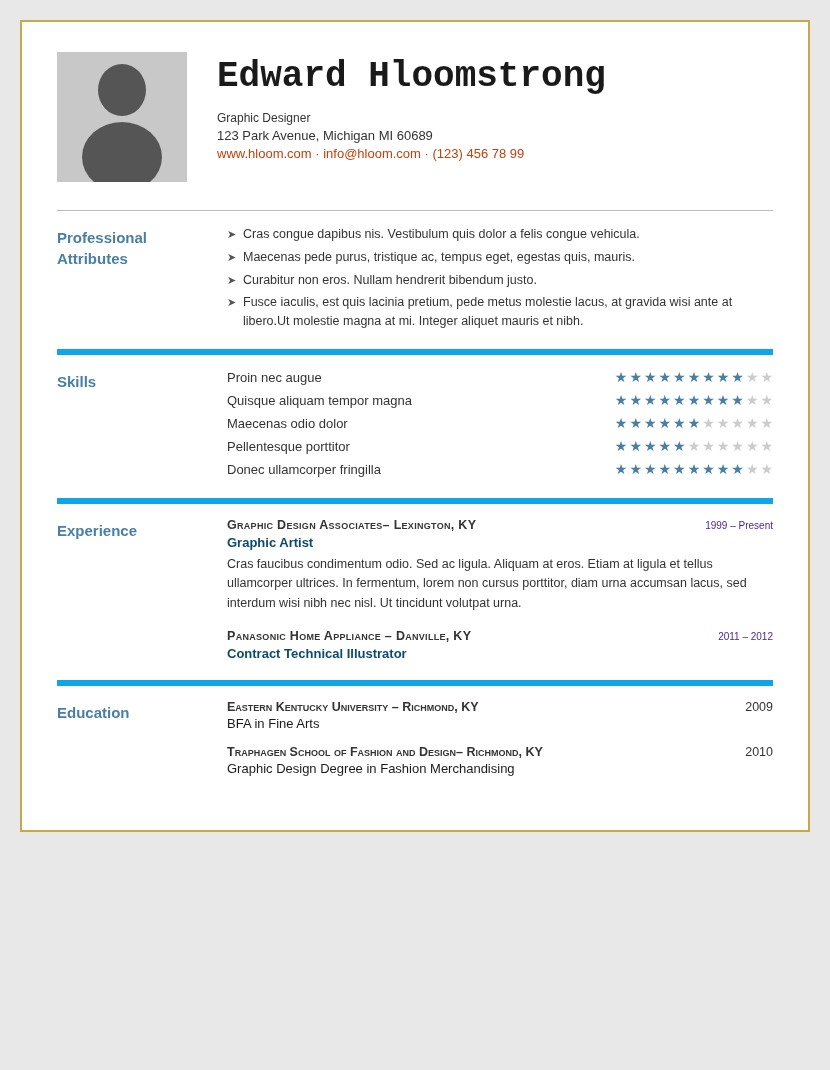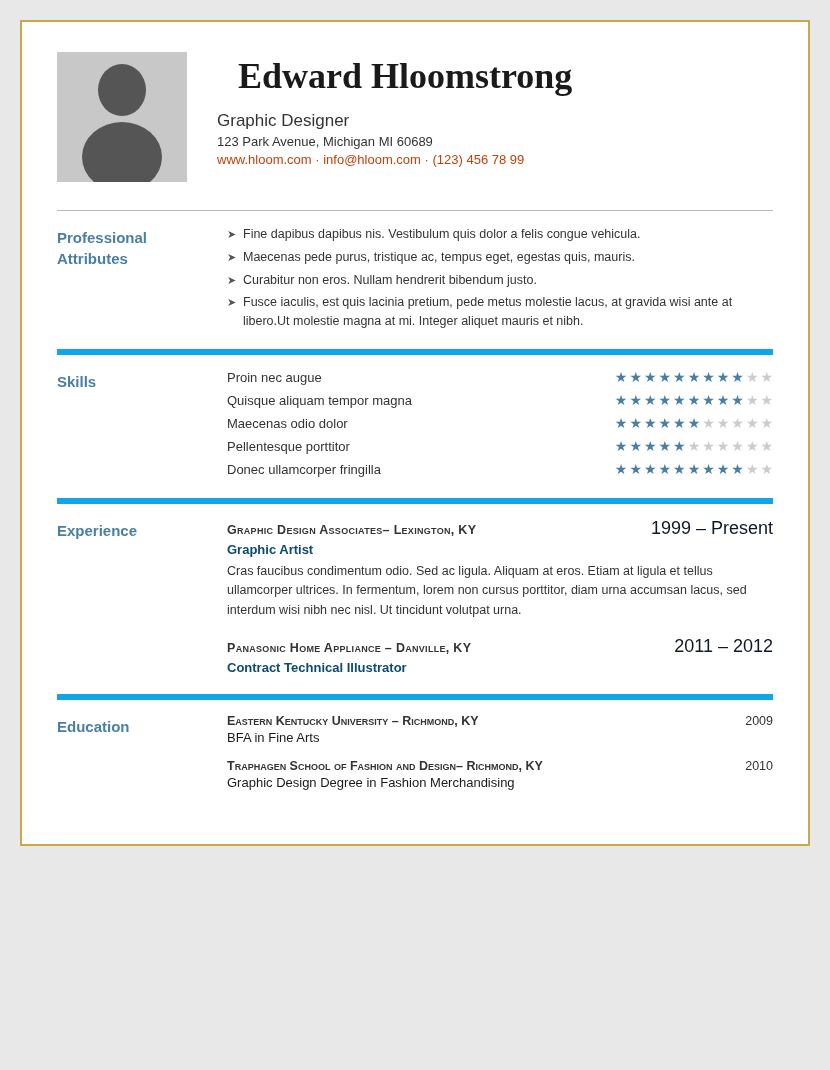--- a/index.html
+++ b/index.html
@@ -36,28 +36,27 @@
       align-items: center;
       overflow: hidden;
     }
     .header-info {
       flex: 1;
       padding-top: 5px;
     }
     .name-title {
       font-size: 36px;
       font-weight: bold;
-      font-family: Liberation Serif, serif;
+      font-family: Liberation Mono, monospace;
       color: #1a1a1a;
       margin-bottom: 14px;
       line-height: 1.1;
-      margin-left: 21px;
     }
     .job-title {
-      font-size: 17px;
+      font-size: 12px;
       color: #333;
       font-family: Arial, sans-serif;
       margin-bottom: 3px;
     }
     .address {
       font-size: 13px;
       color: #333;
       font-family: Arial, sans-serif;
       margin-bottom: 3px;
     }
@@ -146,22 +145,22 @@
     }
     .exp-company {
       font-size: 12.5px;
       color: #333;
       font-family: Arial, sans-serif;
       font-variant: small-caps;
       font-weight: bold;
       letter-spacing: 0.3px;
     }
     .exp-dates {
-      font-size: 18px;
-      color: #0f172a;
+      font-size: 10px;
+      color: #4c1d95;
       font-family: Arial, sans-serif;
       white-space: nowrap;
       margin-left: 10px;
     }
     .exp-role {
       font-size: 13px;
       font-weight: bold;
       color: #0c4a6e;
       font-family: Arial, sans-serif;
       margin-bottom: 5px;
@@ -229,21 +228,21 @@
       <div class="contact">www.hloom.com · info@hloom.com · (123) 456 78 99</div>
     </div>
   </div>
 
   <hr class="header-divider">
 
   <div class="section-row">
     <div class="section-label">Professional<br>Attributes</div>
     <div class="section-content">
       <ul class="attr-list">
-        <li>Fine dapibus dapibus nis. Vestibulum quis dolor a felis congue vehicula.</li>
+        <li>Cras congue dapibus nis. Vestibulum quis dolor a felis congue vehicula.</li>
         <li>Maecenas pede purus, tristique ac, tempus eget, egestas quis, mauris.</li>
         <li>Curabitur non eros. Nullam hendrerit bibendum justo.</li>
         <li>Fusce iaculis, est quis lacinia pretium, pede metus molestie lacus, at gravida wisi ante at libero.Ut molestie magna at mi. Integer aliquet mauris et nibh.</li>
       </ul>
     </div>
   </div>
 
   <div class="section-row">
     <div class="section-label">Skills</div>
     <div class="section-content">

